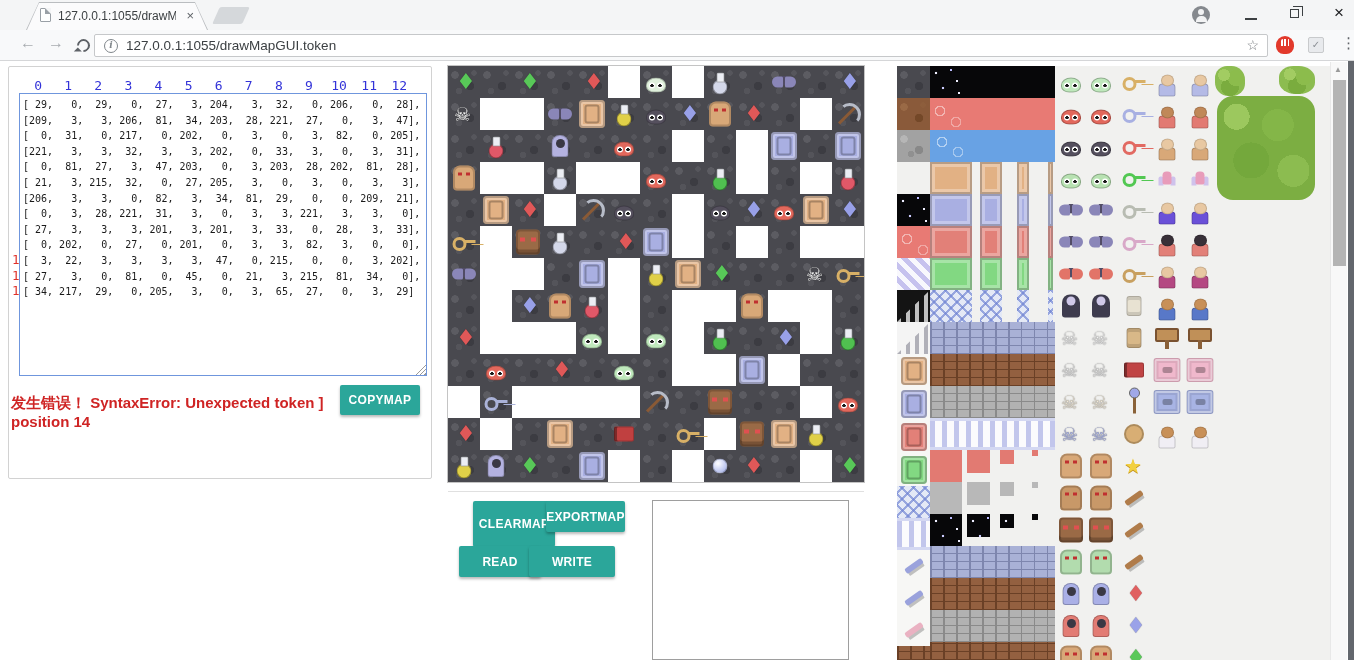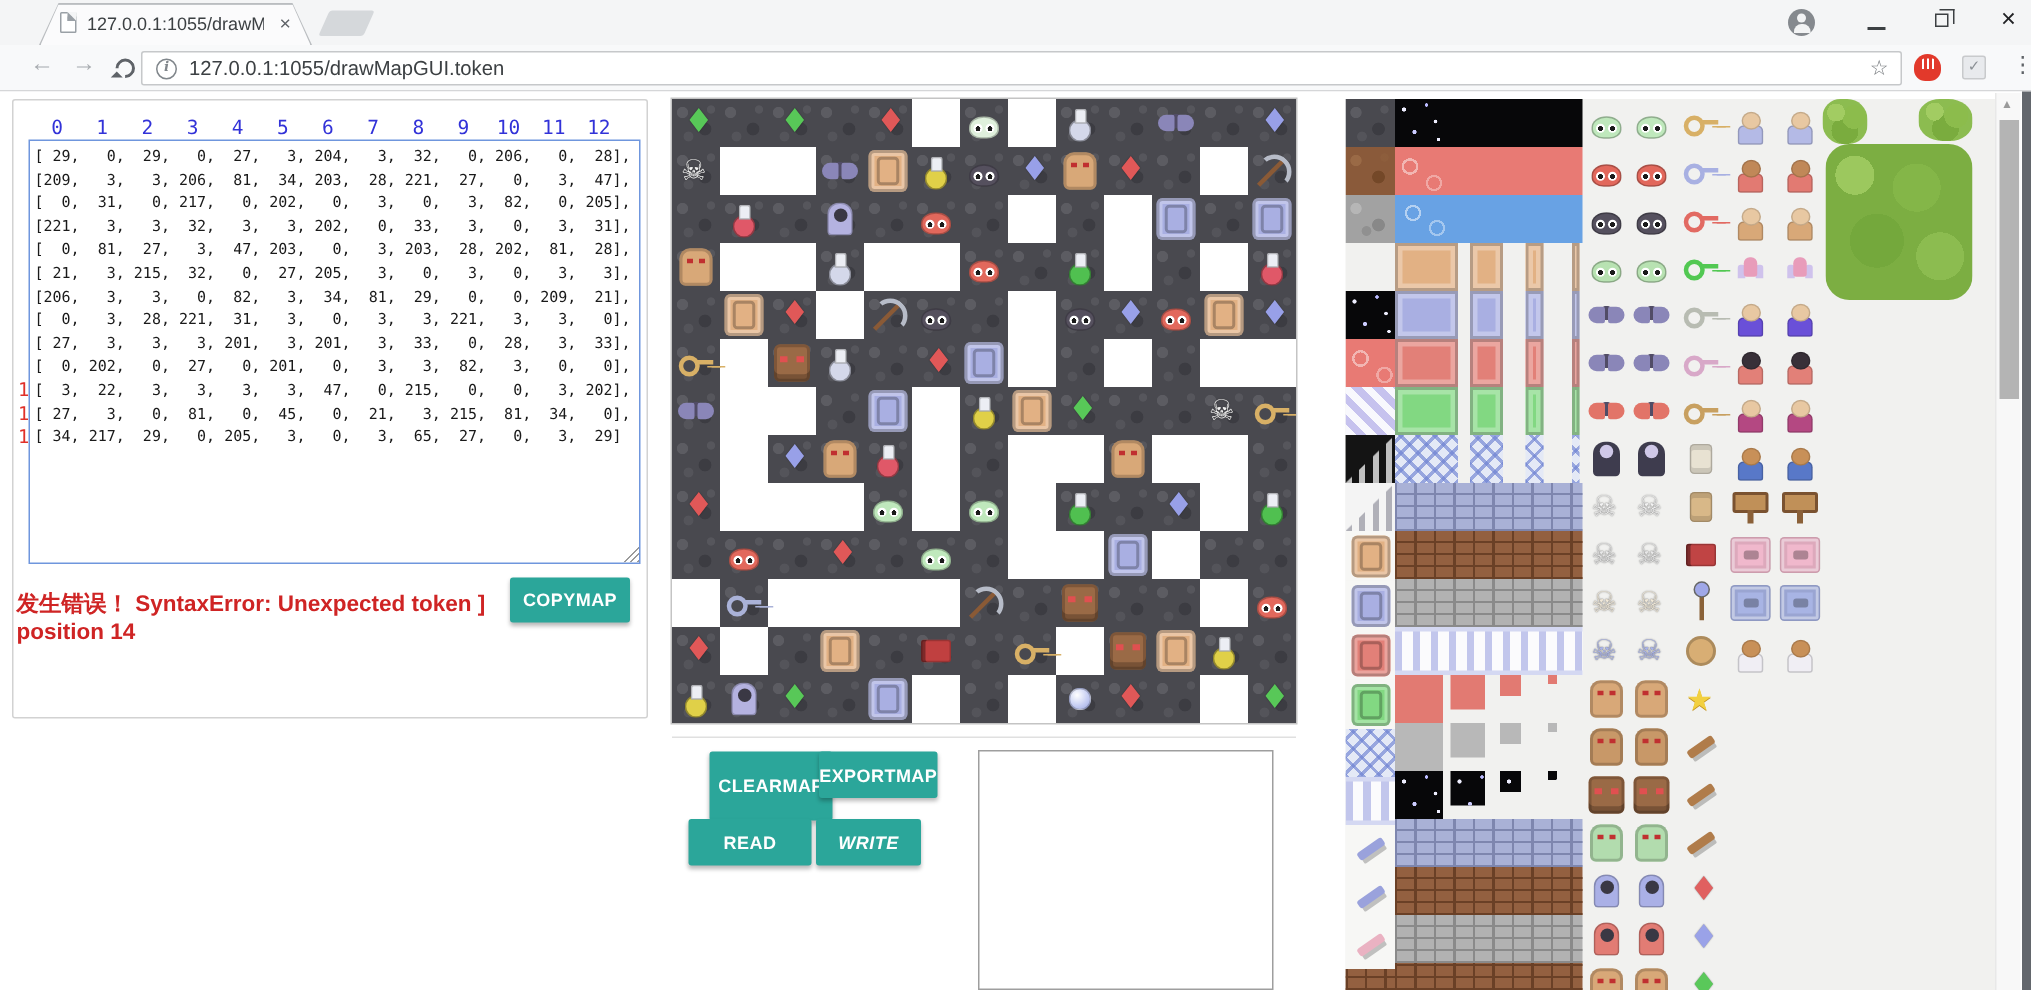--- a/index.html
+++ b/index.html
@@ -59,21 +59,21 @@
   .btn { border:none; color:#fff; font:bold 12px "Liberation Sans", sans-serif; letter-spacing:.3px; text-align:center;
     border-radius:2px; box-shadow:0 2px 3px rgba(0,0,0,.28); cursor:pointer; }
   #btn-copymap { position:absolute; left:331px; top:318px; width:80px; height:30px; }
 
   
   #map-canvas { position:absolute; left:448px; top:5px; width:416px; height:416px; outline:1px solid #c4c4c4; overflow:hidden; }
   #divider { position:absolute; left:448px; top:430px; width:416px; height:1px; background:#e0e0e0; }
   #btn-clearmap  { position:absolute; left:459px; top:440px; width:82px; height:46px;margin-left:14px; }
   #btn-exportmap { position:absolute; left:546px; top:440px; width:79px; height:31px; }
   #btn-read  { position:absolute; left:459px; top:485px; width:82px; height:31px; }
-  #btn-write { position:absolute; left:544px; top:485px; width:70px; height:31px;font-style:italic; }
+  #btn-write { position:absolute; left:529px; top:485px; width:86px; height:31px; }
   #file-input { position:absolute; left:459px; top:526px; width:178px; height:33px; border:1px solid #bdbdbd; border-radius:2px;
     font:14px "Liberation Sans", sans-serif; padding:0 10px; color:#333; outline:none; }
   #file-input::placeholder { color:#9e9e9e; }
   #side-box { position:absolute; left:652px; top:439px; width:197px; height:160px; background:#fff; border:1px solid #9e9e9e; }
 
   
   #palette { position:absolute; left:897px; top:5px; width:433px; height:594px; background:#f1f1ef; overflow:hidden; }
   #page-scrollbar { position:absolute; left:1330px; top:1px; width:17px; height:598px; background:#f8f8f8; border-left:1px solid #e8e8e8; }
   .sb-arrow { position:absolute; left:3px; top:3px; font-size:8px; color:#9a9a9a; }
   .sb-thumb { position:absolute; left:2px; top:18px; width:13px; height:186px; background:#b4b4b4; }

